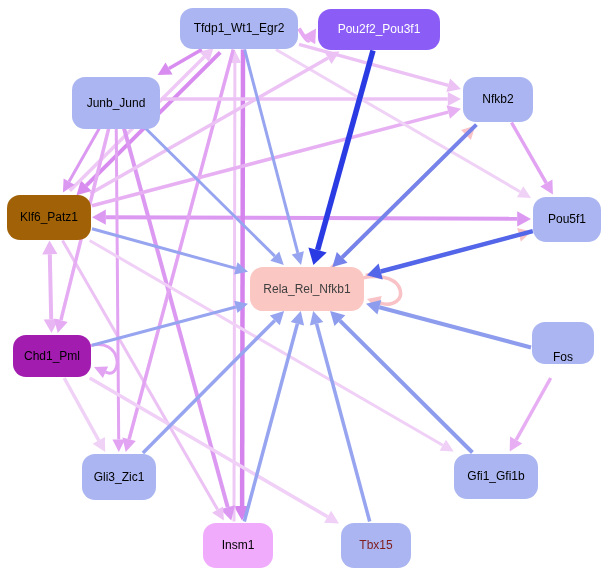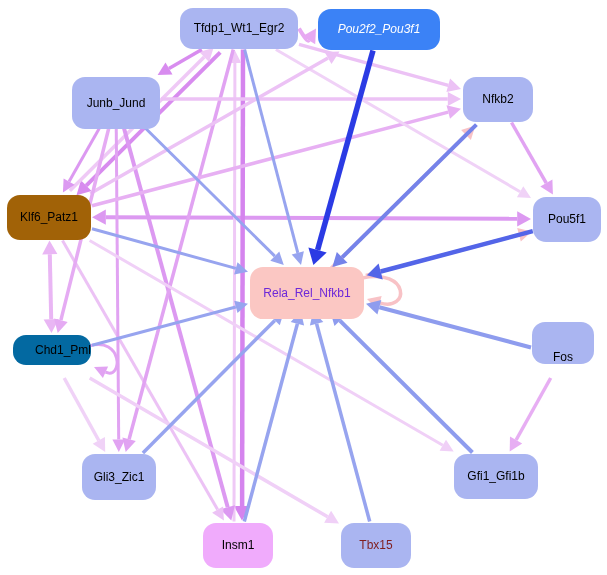--- a/index.html
+++ b/index.html
@@ -108,39 +108,39 @@
       <path d="M 476.4 124.6 L 342.2 257.4" fill="none" stroke="#7583ea" stroke-width="4"></path>
       <polygon points="366.8,275.2 378.6,263.6 382.8,279.5" fill="#5365e8"></polygon>
       <path d="M 532.8 231.2 L 380.7 271.5" fill="none" stroke="#5365e8" stroke-width="4.5"></path>
       <polygon points="313.4,265.0 308.4,247.4 326.7,252.5" fill="#2b3be4"></polygon>
       <path d="M 373.0 50.5 L 317.6 250.0" fill="none" stroke="#2b3be4" stroke-width="5.5"></path>
     </svg>
   <div id="nodes-layer">
       <div class="node" style="left: 180px; top: 7.5px; width: 118px; height: 41px; background: rgb(170, 181, 241); color: rgb(0, 0, 0);">
         <span>Tfdp1_Wt1_Egr2</span>
       </div>
-      <div class="node" style="left: 318px; top: 8.5px; width: 122px; height: 41px; background: #3b82f6; color: rgb(255, 255, 255); font-style: italic;">
+      <div class="node" style="left: 318px; top: 8.5px; width: 122px; height: 41px; background: #8b5cf6; color: rgb(255, 255, 255);">
         <span>Pou2f2_Pou3f1</span>
       </div>
       <div class="node" style="left: 72px; top: 77px; width: 88px; height: 52px; background: rgb(170, 181, 241); color: rgb(0, 0, 0);">
         <span>Junb_Jund</span>
       </div>
       <div class="node" style="left: 463px; top: 76.5px; width: 70px; height: 45px; background: rgb(170, 181, 241); color: rgb(0, 0, 0);">
         <span>Nfkb2</span>
       </div>
       <div class="node" style="left: 7px; top: 194.5px; width: 84px; height: 45px; background: #a16207; color: rgb(0, 0, 0);">
         <span>Klf6_Patz1</span>
       </div>
       <div class="node" style="left: 533px; top: 196.5px; width: 68px; height: 45px; background: rgb(170, 181, 241); color: rgb(0, 0, 0);">
         <span>Pou5f1</span>
       </div>
-      <div class="node" style="left: 250px; top: 267px; width: 114px; height: 52px; background: rgb(251, 199, 195); color: #6d28d9;">
+      <div class="node" style="left: 250px; top: 267px; width: 114px; height: 44px; background: rgb(251, 199, 195); color: #404040;">
         <span>Rela_Rel_Nfkb1</span>
       </div>
-      <div class="node" style="left: 13px; top: 335px; width: 78px; height: 30px; background: #0369a1; color: rgb(0, 0, 0); justify-content: flex-end;">
+      <div class="node" style="left: 13px; top: 335px; width: 78px; height: 42px; background: #a21caf; color: rgb(0, 0, 0);">
         <span>Chd1_Pml</span>
       </div>
       <div class="node" style="left: 532px; top: 322px; width: 62px; height: 42px; background: rgb(170, 181, 241); color: rgb(0, 0, 0); align-items: flex-end;">
         <span>Fos</span>
       </div>
       <div class="node" style="left: 82px; top: 454px; width: 74px; height: 46px; background: rgb(170, 181, 241); color: rgb(0, 0, 0);">
         <span>Gli3_Zic1</span>
       </div>
       <div class="node" style="left: 454px; top: 453.5px; width: 84px; height: 45px; background: rgb(170, 181, 241); color: rgb(0, 0, 0);">
         <span>Gfi1_Gfi1b</span>

